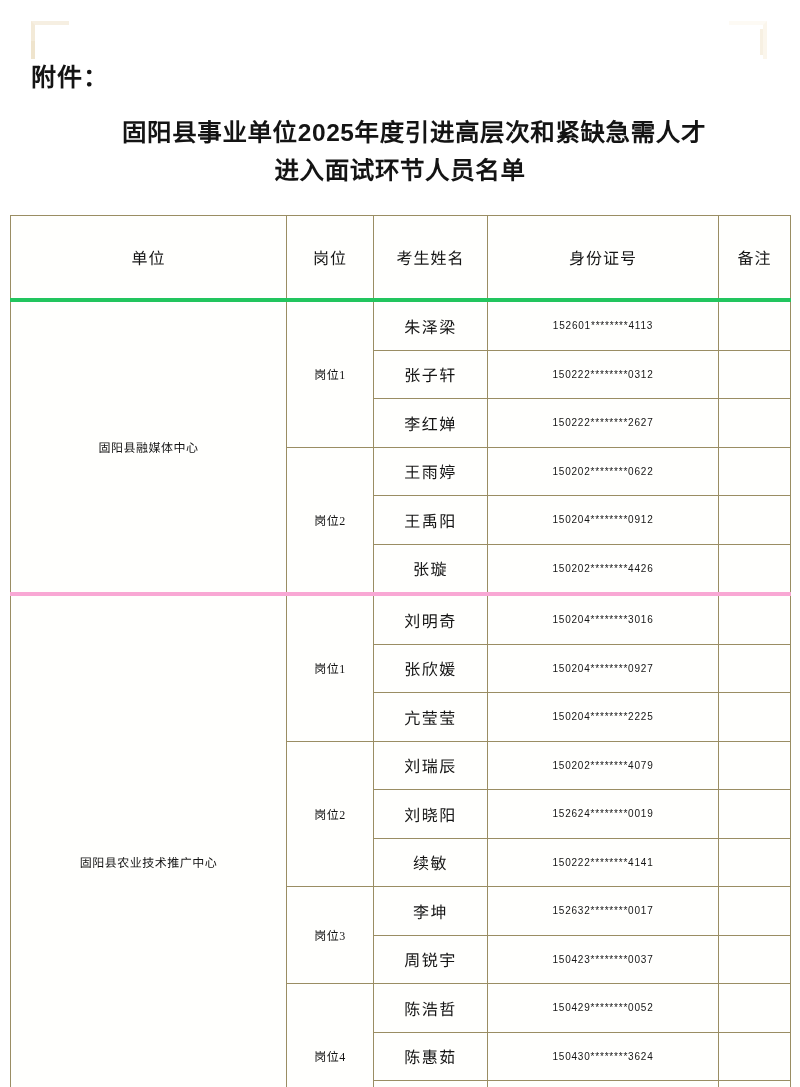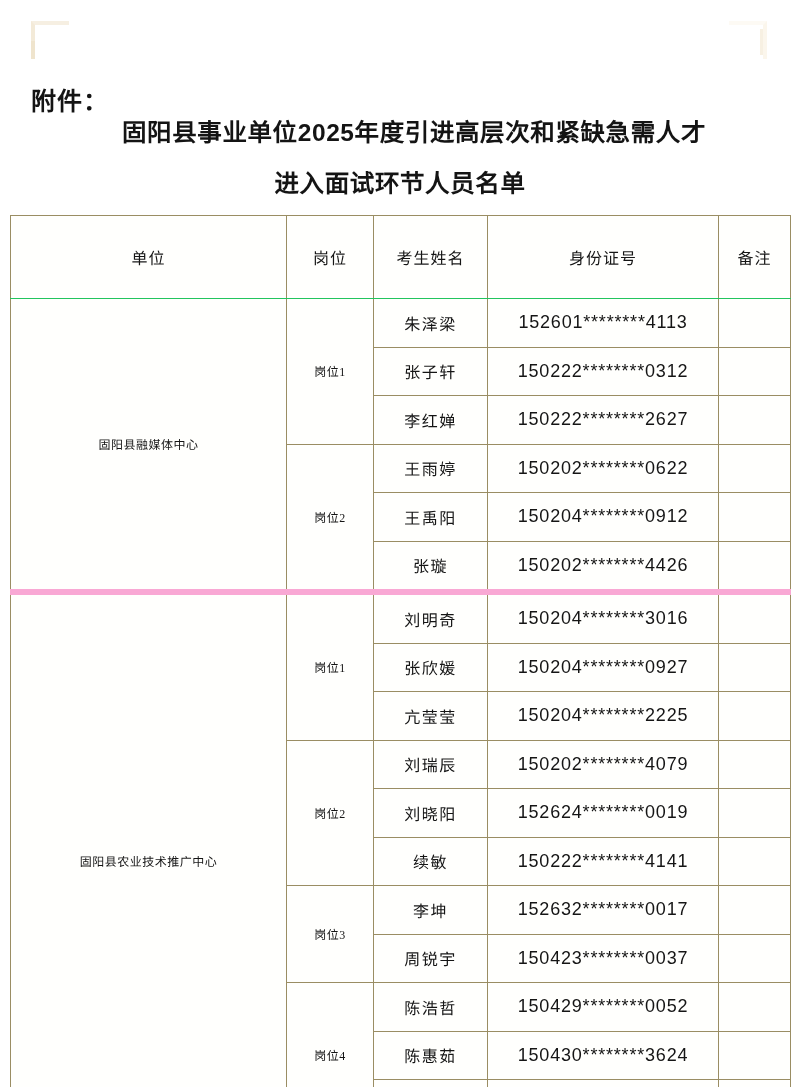--- a/index.html
+++ b/index.html
@@ -59,35 +59,34 @@
   
   .attachment-label {
     position: absolute;
     left: 31px;
     top: 57px;
     font-size: 25px;
     font-weight: bold;
     letter-spacing: 1px;
     color: #141414;
     white-space: nowrap;
-    margin-top: 24px;
   }
   .doc-title {
     position: absolute;
     left: 0;
     right: 0;
     text-align: center;
     font-size: 24.5px;
     font-weight: bold;
     letter-spacing: 0.6px;
     color: #141414;
     white-space: nowrap;
   }
   .doc-title.line1 { top: 113px; padding-left: 28px; }
-  .doc-title.line2 { top: 164px; }
+  .doc-title.line2 { top: 151px; }
 
   
   .table-wrap {
     position: absolute;
     left: 10px;
     top: 215px;
     width: 780px;
   }
   table.roster {
     border-collapse: collapse;
@@ -109,50 +108,50 @@
     text-align: center;
     vertical-align: middle;
     background: #fffffd;
     font-weight: normal;
   }
   table.roster thead th {
     height: 82px;
     font-size: 16px;
     font-family: "Liberation Serif", "DejaVu Serif", serif;
     font-weight: normal;
-    border-bottom: 1px solid #22c55e;
+    border-bottom: 4px solid #22c55e;
     letter-spacing: 1px;
   }
   table.roster tbody td {
     height: 47.5px;
     font-family: "Liberation Serif", "DejaVu Serif", serif;
   }
   table.roster td.unit-cell {
     font-size: 12px;
     letter-spacing: 0.5px;
   }
   table.roster td.post-cell {
     font-size: 12px;
     letter-spacing: 0.5px;
   }
   table.roster td.name-cell {
     font-size: 16px;
     letter-spacing: 1.5px;
     margin-top: 28px;
   }
   table.roster td.id-cell {
-    font-size: 18px;
+    font-size: 10px;
     letter-spacing: 0.8px;
     font-family: "Liberation Sans", "DejaVu Sans", sans-serif;
   }
   table.roster td.remark-cell { font-size: 15px; }
 
   
   table.roster tr.unit-start > td {
-    border-top: 6px solid #f9a8d4;
+    border-top: 4px solid #f9a8d4;
   }
 </style>
 </head>
 <body>
 
 <div class="corner-mark tl"></div>
 <div class="corner-mark tr"></div>
 
 <div class="attachment-label">附件：</div>
 

